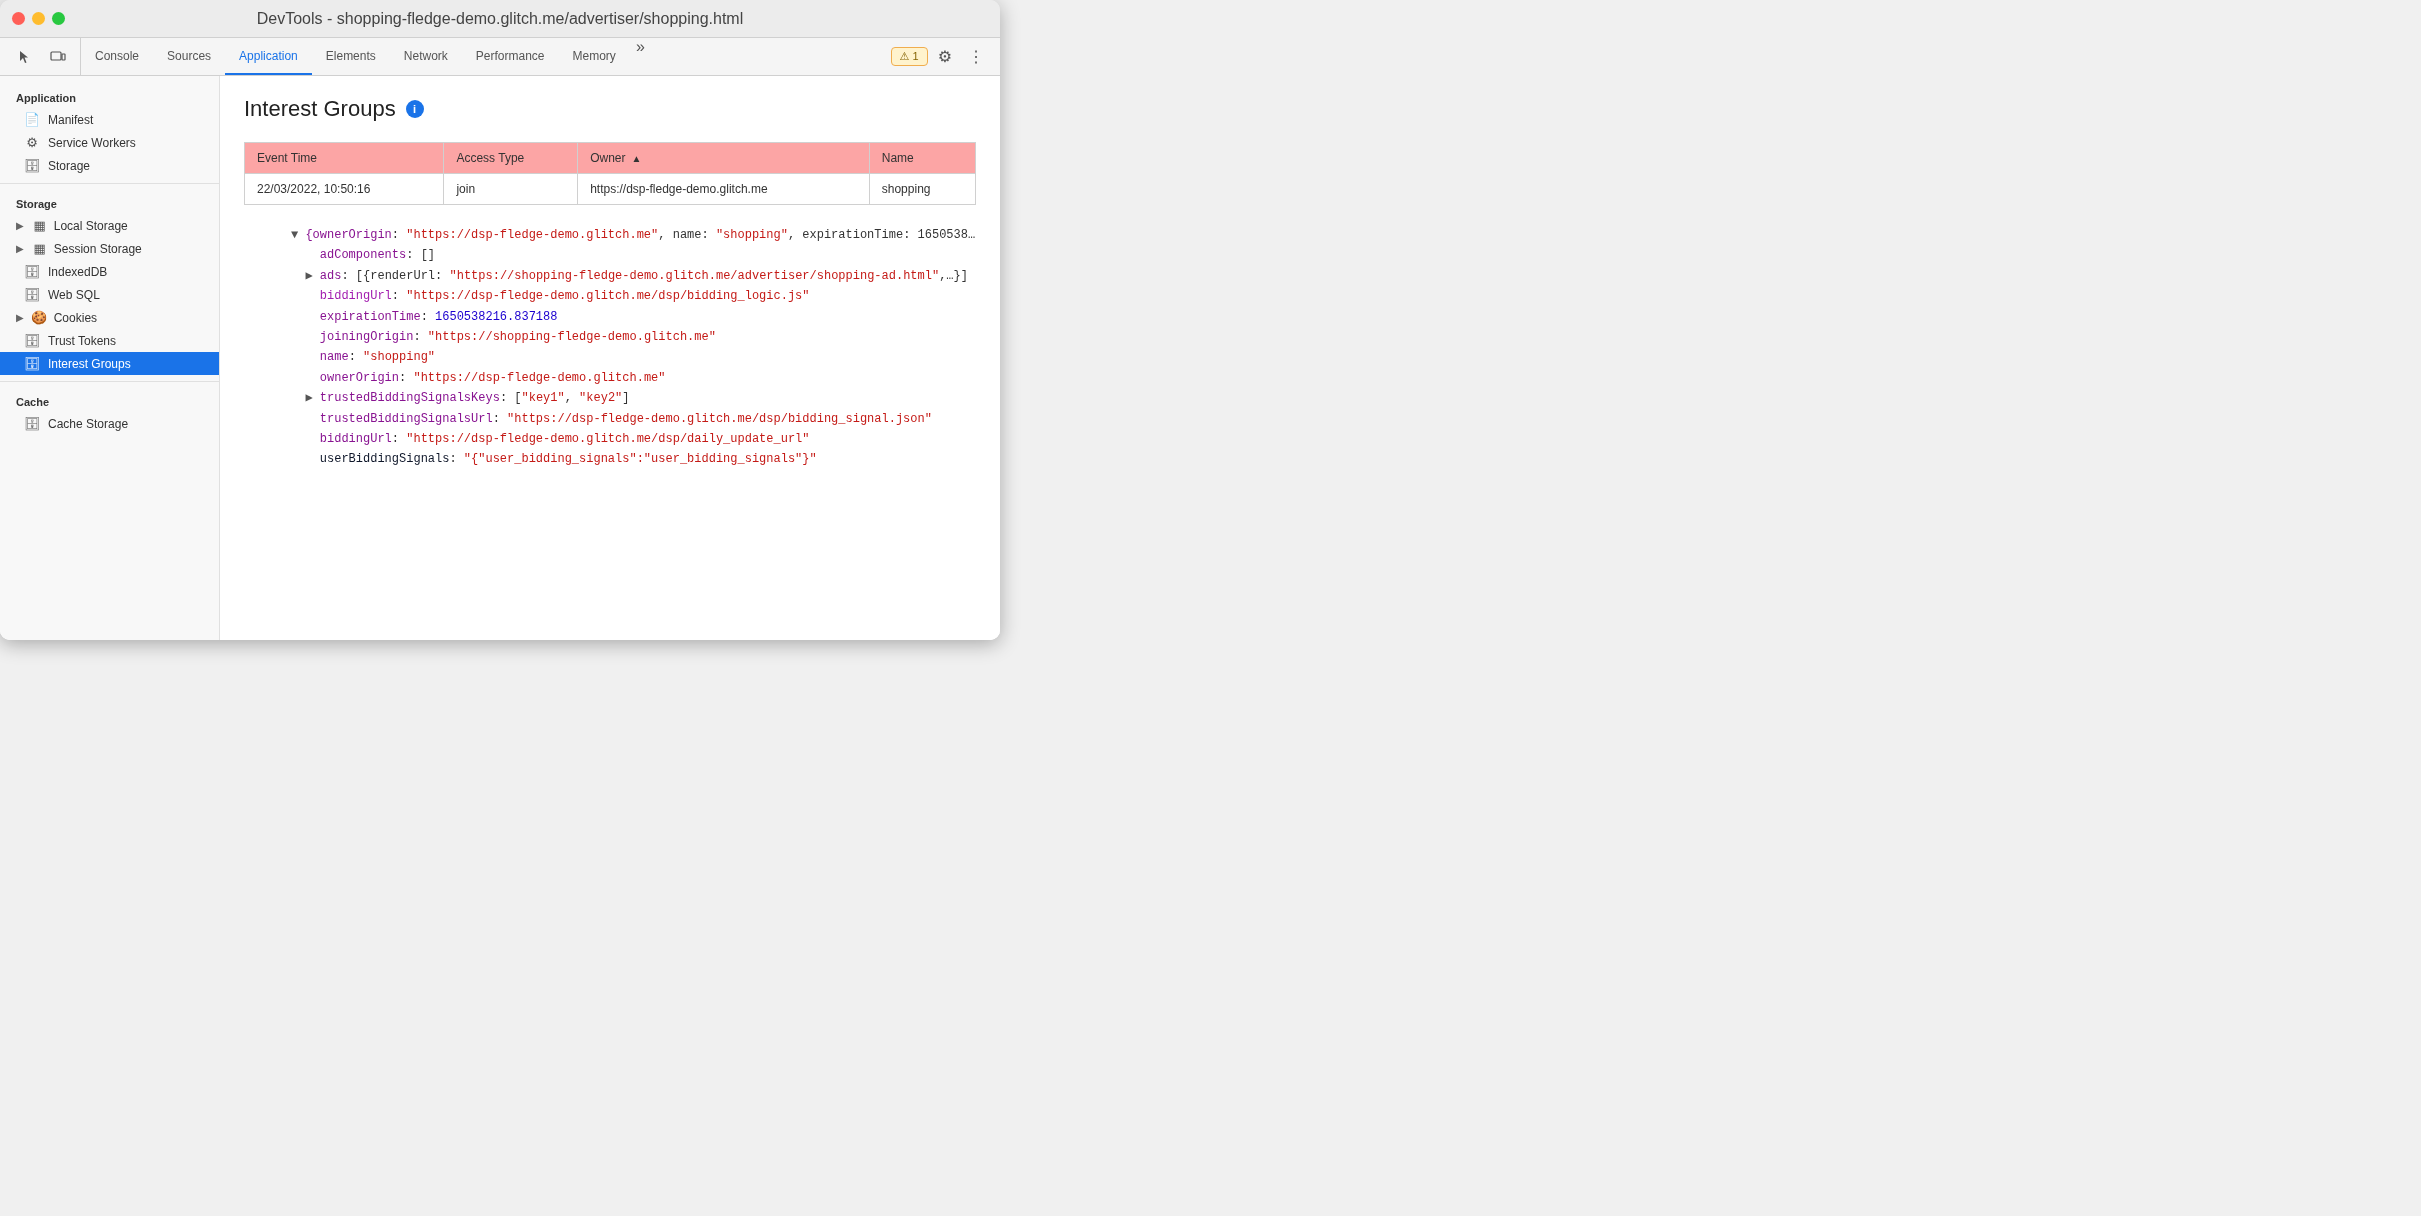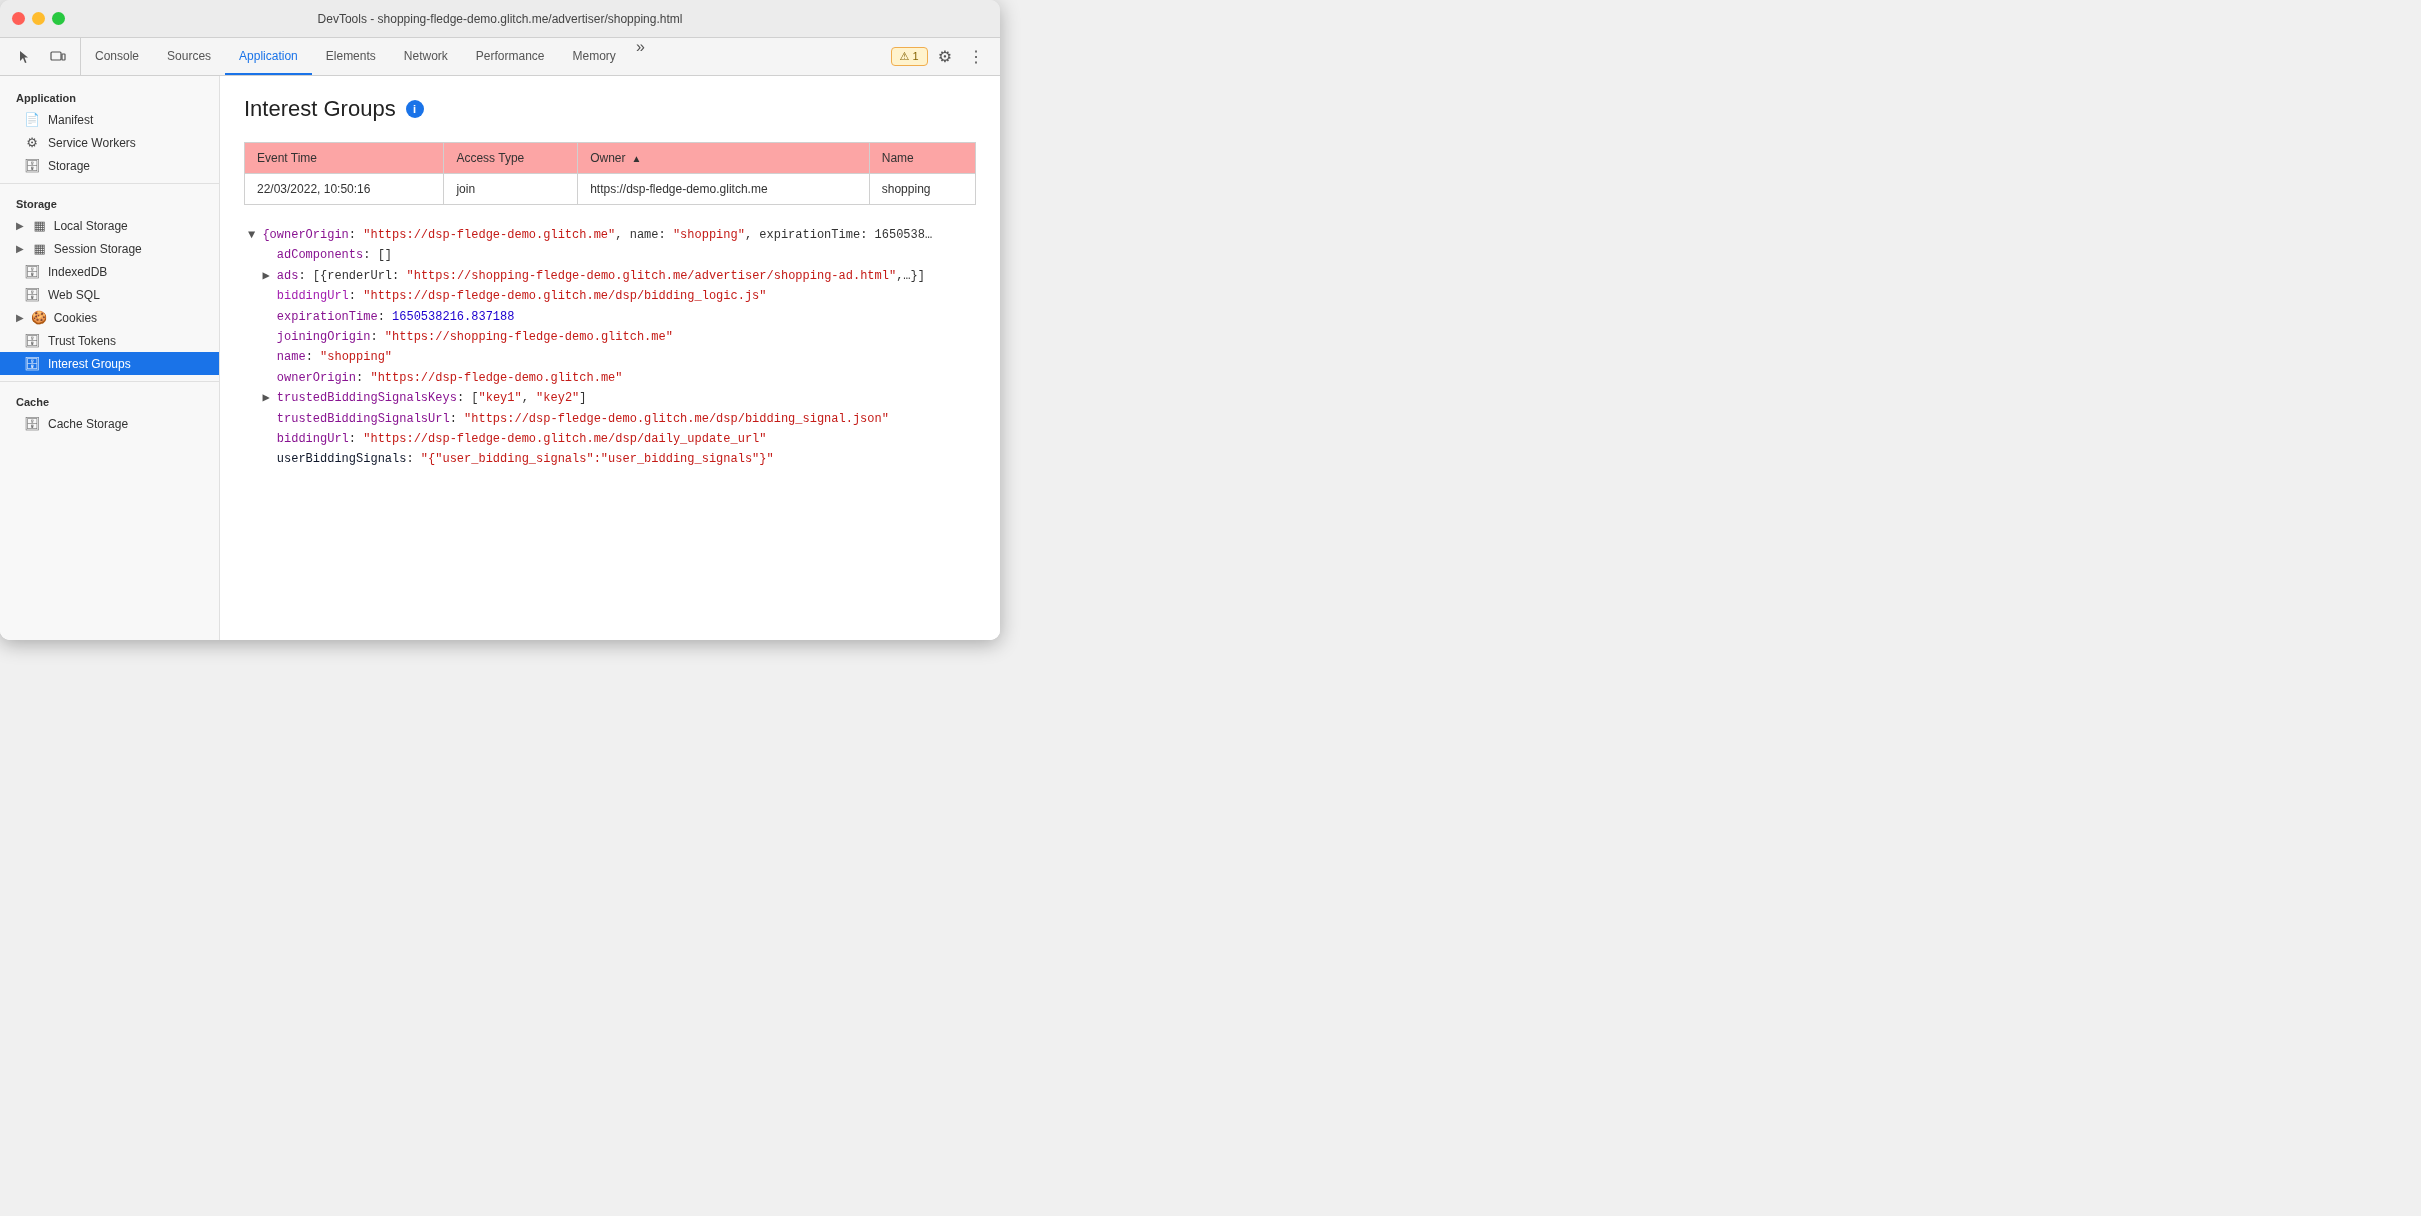--- a/index.html
+++ b/index.html
@@ -38,21 +38,21 @@
       border: none;
       cursor: pointer;
     }
     .btn-close { background: #ff5f57; }
     .btn-minimize { background: #febc2e; }
     .btn-maximize { background: #28c840; }
     .titlebar-title {
       position: absolute;
       left: 50%;
       transform: translateX(-50%);
-      font-size: 12px;
+      font-size: 16px;
       color: #444;
       white-space: nowrap;
     }
 
     
     .tabbar {
       background: #f5f5f5;
       border-bottom: 1px solid #d0d0d0;
       display: flex;
       align-items: stretch;
@@ -258,20 +258,21 @@
     .data-table tr:nth-child(even) td { background: #fafafa; }
     .sort-arrow { font-size: 10px; color: #333; }
 
     
     .json-viewer {
       font-family: "Menlo", "Monaco", "Courier New", monospace;
       font-size: 12px;
       line-height: 1.7;
       background: white;
       color: #333;
+      margin-left: 43px;
     }
     .json-line { padding: 0 4px; white-space: pre; }
 
     .th-owner {
       display: flex;
       align-items: center;
       gap: 6px;
     }
   </style>
 </head>

